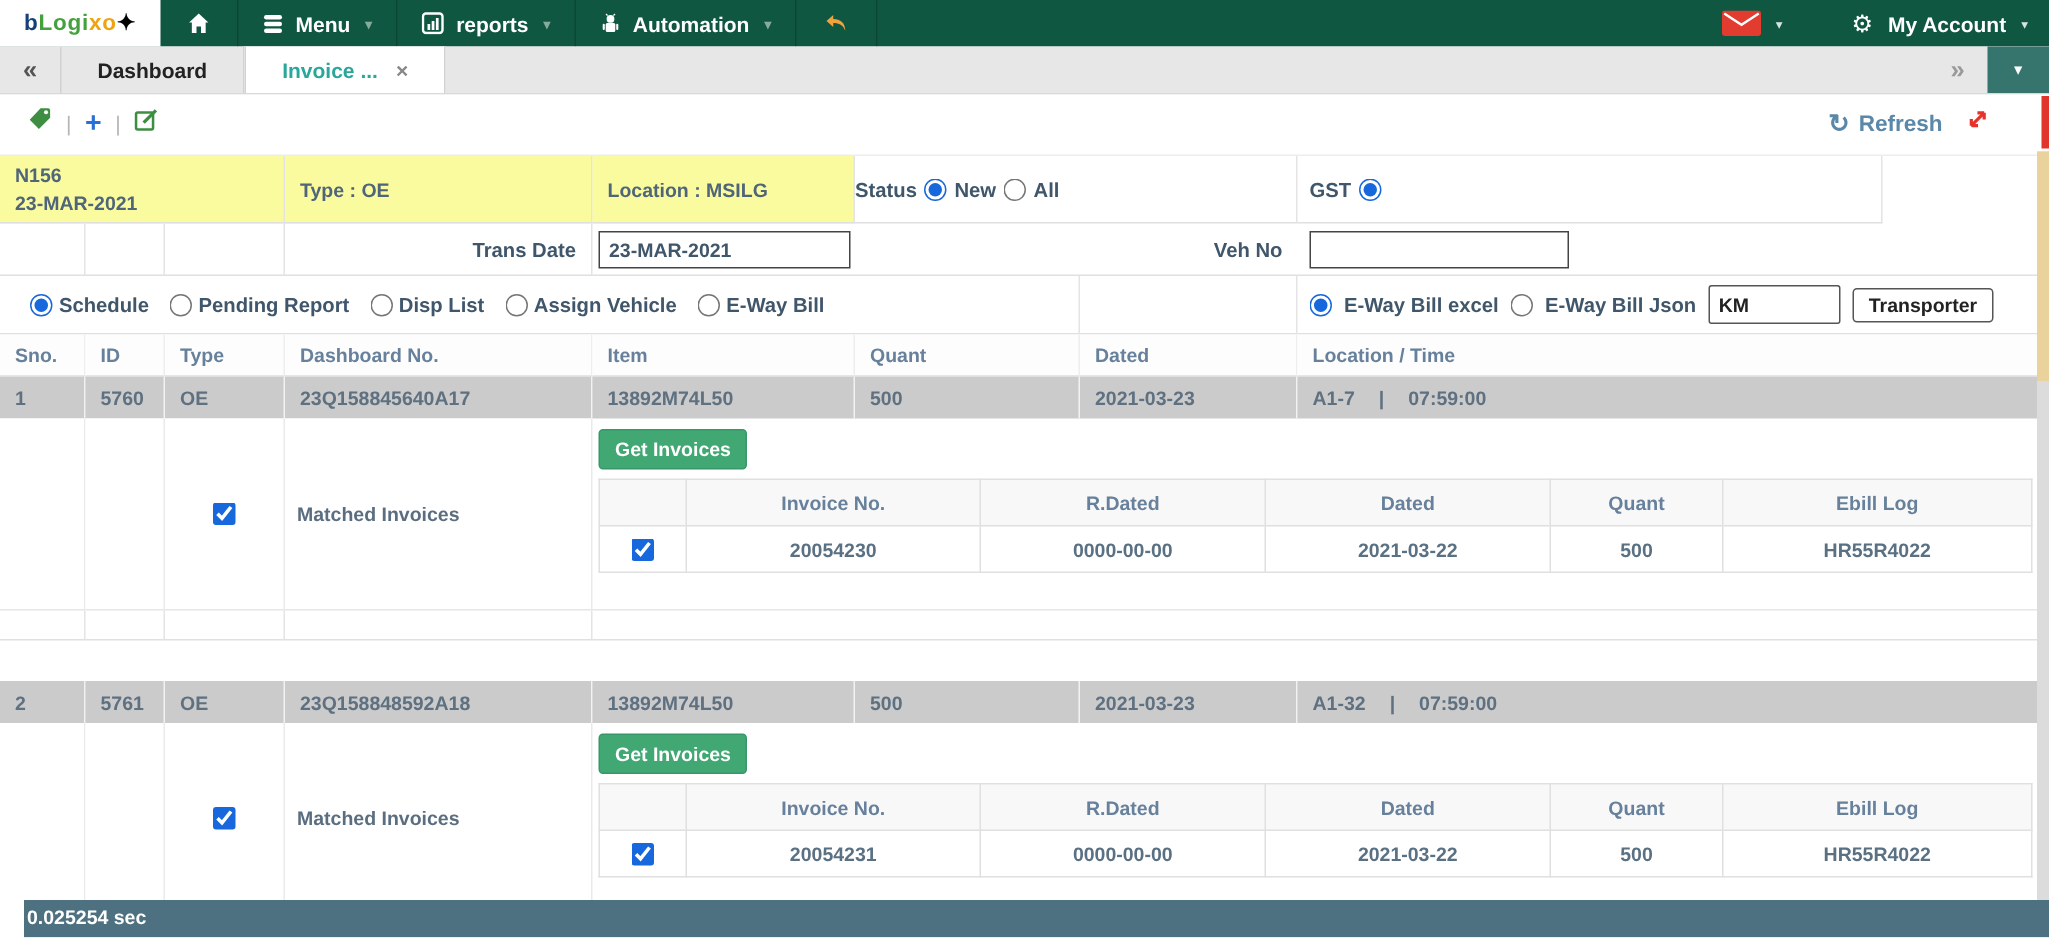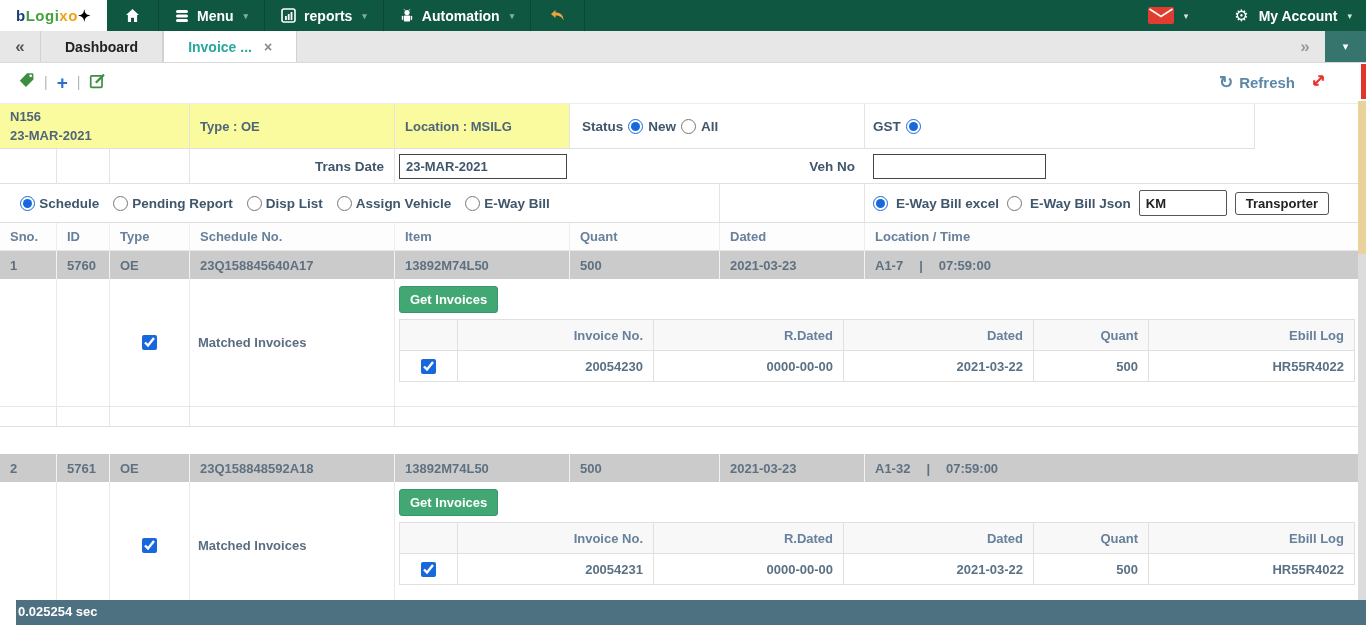--- a/index.html
+++ b/index.html
@@ -74,21 +74,21 @@
               font-size:13px; padding:2px 6px; font-family:"Liberation Sans",sans-serif; }
 
   .hdr { height:28px; background:#fdfdfd; color:#67809b; font-weight:bold; padding-left:10px; border-right:1px solid #eeeeee; border-bottom:1px solid #e6e6e6; }
   .gray { height:28px; background:#cbcbcb; color:#5f7181; font-weight:bold; padding-left:10px; border-right:1px solid #f2f2f2; border-bottom:none; }
   .pipe { margin:0 16px; }
   .detail { border-right:1px solid #eaeaea; border-bottom:1px solid #e6e6e6; background:#fff; }
   .detail-check { justify-content:center; }
   .matched { color:#5b6e80; font-weight:bold; padding-left:8px; }
   .invoice-zone { grid-column:5 / 10; border-bottom:1px solid #e6e6e6; padding:7px 4px 24px 4px; display:block; }
   .inv-table { border-collapse:collapse; width:956px; margin-top:6px; }
-  .inv-table th, .inv-table td { border:1px solid #e0e0e0; padding:7px 10px; text-align:right; font-size:13px; }
+  .inv-table th, .inv-table td { border:1px solid #e0e0e0; padding:7px 10px; text-align:center; font-size:13px; }
   .inv-table th { background:#f8f8f8; color:#67809b; font-weight:bold; height:31px; }
   .inv-table td { color:#5a7184; font-weight:bold; height:31px; background:#fff; }
   .chk-col { width:58px; text-align:center !important; }
   .empty-row { height:20px; }
   .gap-row { grid-column:1 / 10; height:27px; border:none; }
 
   
   .footer { position:absolute; left:16px; bottom:0; width:1366px; height:25px; background:#4e7181; color:#fff;
             font-size:13px; font-weight:bold; line-height:24px; padding-left:2px; }
   .scrollbar { position:absolute; right:0; top:101px; width:8px; height:499px; background:#dcdcdc; }
@@ -225,21 +225,21 @@
     <div class="grid">
 
       <div class="cell rowA yellow two-line" style="grid-column:1/4">
         <div>
             <div>N156</div>
             <div>23-MAR-2021</div>
           </div>
       </div>
       <div class="cell rowA yellow" style="grid-column:4/5">Type  : OE</div>
       <div class="cell rowA yellow" style="grid-column:5/6">Location : MSILG</div>
-      <div class="cell rowA" style="grid-column:6/8; gap:5px; padding-left:12px">
+      <div class="cell rowA" style="grid-column:6/8; gap:5px; padding-left:0">
         <span class="lbl">Status</span>
         <input type="radio" name="status" checked="" style="">
         <span class="radio-lbl">New</span>
         <input type="radio" name="status" style="">
         <span class="radio-lbl">All</span>
       </div>
       <div class="cell rowA" style="grid-column:8/9; gap:5px; padding-left:8px">
         <span class="lbl">GST</span>
         <input type="radio" name="gst" checked="" style="">
       </div>
@@ -289,21 +289,21 @@
         <span class="radio-lbl">E-Way Bill excel</span>
         <input type="radio" name="eway" style="">
         <span class="radio-lbl">E-Way Bill Json</span>
         <input class="km-input" value="KM" style="">
         <button class="btn-outline">Transporter</button>
       </div>
 
       <div class="cell hdr">Sno.</div>
       <div class="cell hdr">ID</div>
       <div class="cell hdr">Type</div>
-      <div class="cell hdr">Schedule No.</div>
+      <div class="cell hdr">Dashboard No.</div>
       <div class="cell hdr">Item</div>
       <div class="cell hdr">Quant</div>
       <div class="cell hdr">Dated</div>
       <div class="cell hdr noR" style="grid-column:8/10">Location  / Time</div>
 
       <div class="cell gray">1</div>
       <div class="cell gray">5760</div>
       <div class="cell gray">OE</div>
       <div class="cell gray">23Q158845640A17</div>
       <div class="cell gray">13892M74L50</div>

